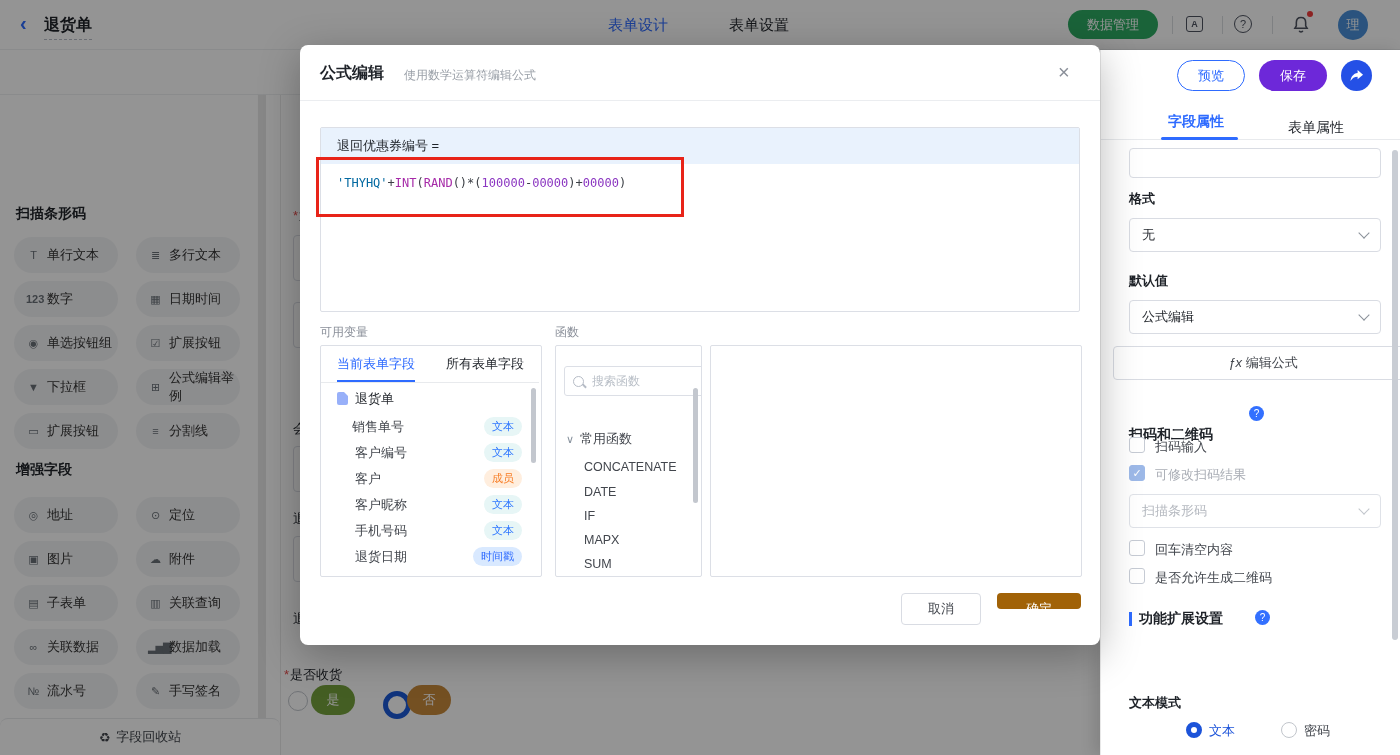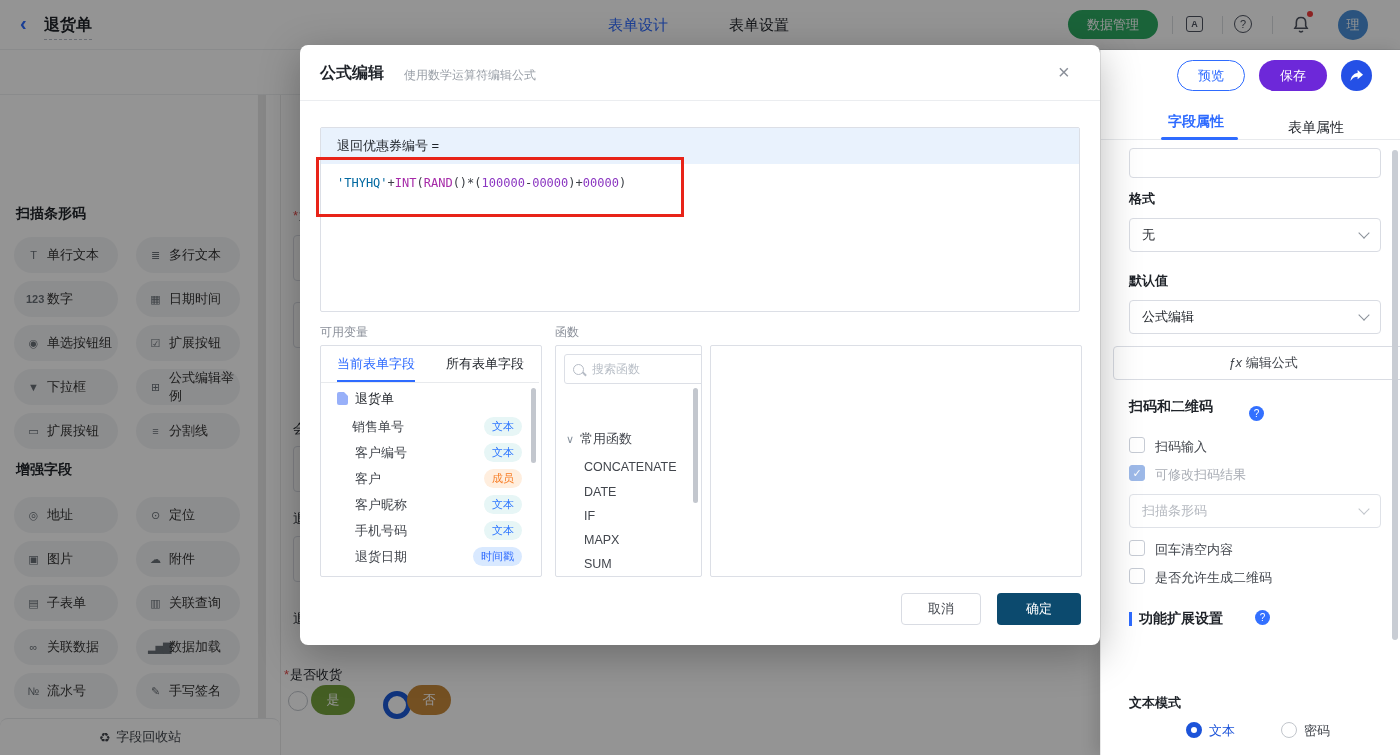--- a/index.html
+++ b/index.html
@@ -102,21 +102,21 @@
   .mag{width:9px;height:9px;border:1.5px solid #b6bcc6;border-radius:50%;position:relative;flex:none;}
   .mag::after{content:'';position:absolute;width:5px;height:1.5px;background:#b6bcc6;transform:rotate(45deg);right:-4px;bottom:-1px;}
   .fgroup{position:absolute;font-size:13px;color:#42464d;cursor:pointer;}
   .fgroup .caret{color:#86909c;margin-right:6px;font-size:11px;}
   .fitem{position:absolute;font-size:12.5px;color:#42464d;cursor:pointer;}
   .hrow{position:absolute;font-size:13px;color:#4e5969;}
   .hrow::before{content:'•';margin-right:8px;color:#4e5969;}
   .chip{background:#e8f3ff;color:#3370ff;padding:2px 6px;border-radius:3px;font-size:12.5px;cursor:pointer;}
   .pur{color:#a62aa8;}
   .m-cancel{left:601px;top:548px;width:80px;height:32px;line-height:30px;}
-  .m-ok{left:697px;top:548px;width:84px;height:32px;line-height:32px;background:#0c4a6e;border-radius:4px;
+  .m-ok{left:697px;top:548px;width:84px;height:16px;line-height:32px;background:#a16207;border-radius:4px;
         color:#fff;text-align:center;font-size:13px;cursor:pointer;}
   .redbox{left:316px;top:157px;width:368px;height:60px;border:3px solid #e82318;z-index:40;background:transparent;}
 </style>
 </head>
 <body>
 
 <div id="stage">
 
   <div class="abs topbar">
     <span class="abs back">‹</span>
@@ -291,21 +291,21 @@
     <span class="d-abs field-label" style="left:28px;top:222px;">默认值</span>
     <div class="d-abs sel" style="left:28px;top:250px;width:252px;height:34px;">
       <span>公式编辑</span>
         <span class="chev"></span>
     </div>
 
     <div class="d-abs outline-btn" style="left:12px;top:296px;width:300px;height:34px;line-height:32px;">
       <i>ƒx</i> <span>编辑公式</span>
     </div>
 
-    <span class="d-abs field-label" style="left:28px;top:348px;font-size:14px;"><span>扫码和二维码</span></span>
+    <span class="d-abs field-label" style="left:28px;top:376px;font-size:14px;"><span>扫码和二维码</span></span>
     <span class="d-abs qmark" style="left:142px;top:356px;">?</span>
 
     <span class="d-abs cb" style="left:28px;top:387px;"></span>
     <span class="d-abs cb-label" style="left:54px;top:388px;">扫码输入</span>
 
     <span class="d-abs cb on" style="left:28px;top:415px;">✓</span>
     <span class="d-abs cb-label dis" style="left:54px;top:416px;">可修改扫码结果</span>
 
     <div class="d-abs sel disabled" style="left:28px;top:444px;width:252px;height:34px;border-color:#dfe2e8;">
       <span>扫描条形码</span>
@@ -364,21 +364,21 @@
       <span class="badge b-text" style="left:163px;top:149px;">文本</span>
       <span class="vrow-name" style="left:34px;top:176px;">手机号码</span>
       <span class="badge b-text" style="left:163px;top:175px;">文本</span>
       <span class="vrow-name" style="left:34px;top:202px;">退货日期</span>
       <span class="badge b-time" style="left:152px;top:201px;">时间戳</span>
       <span class="lscroll" style="left:210px;top:42px;height:75px;"></span>
     </div>
 
     <span class="panel-label" style="left:255px;top:279px;">函数</span>
     <div class="panel" style="left:255px;top:300px;width:145px;height:230px;">
-      <div class="search-box" style="left:8px;top:8px;width:128px;height:28px;">
+      <div class="search-box" style="left:8px;top:20px;width:128px;height:28px;">
         <span class="mag"></span>
         <input placeholder="搜索函数" style="">
       </div>
       <span class="fgroup" style="left:10px;top:84px;"><span class="caret">∨</span><span>常用函数</span></span>
       <span class="fitem" style="left:28px;top:114px;">CONCATENATE</span>
       <span class="fitem" style="left:28px;top:139px;">DATE</span>
       <span class="fitem" style="left:28px;top:163px;">IF</span>
       <span class="fitem" style="left:28px;top:187px;">MAPX</span>
       <span class="fitem" style="left:28px;top:211px;">SUM</span>
 

